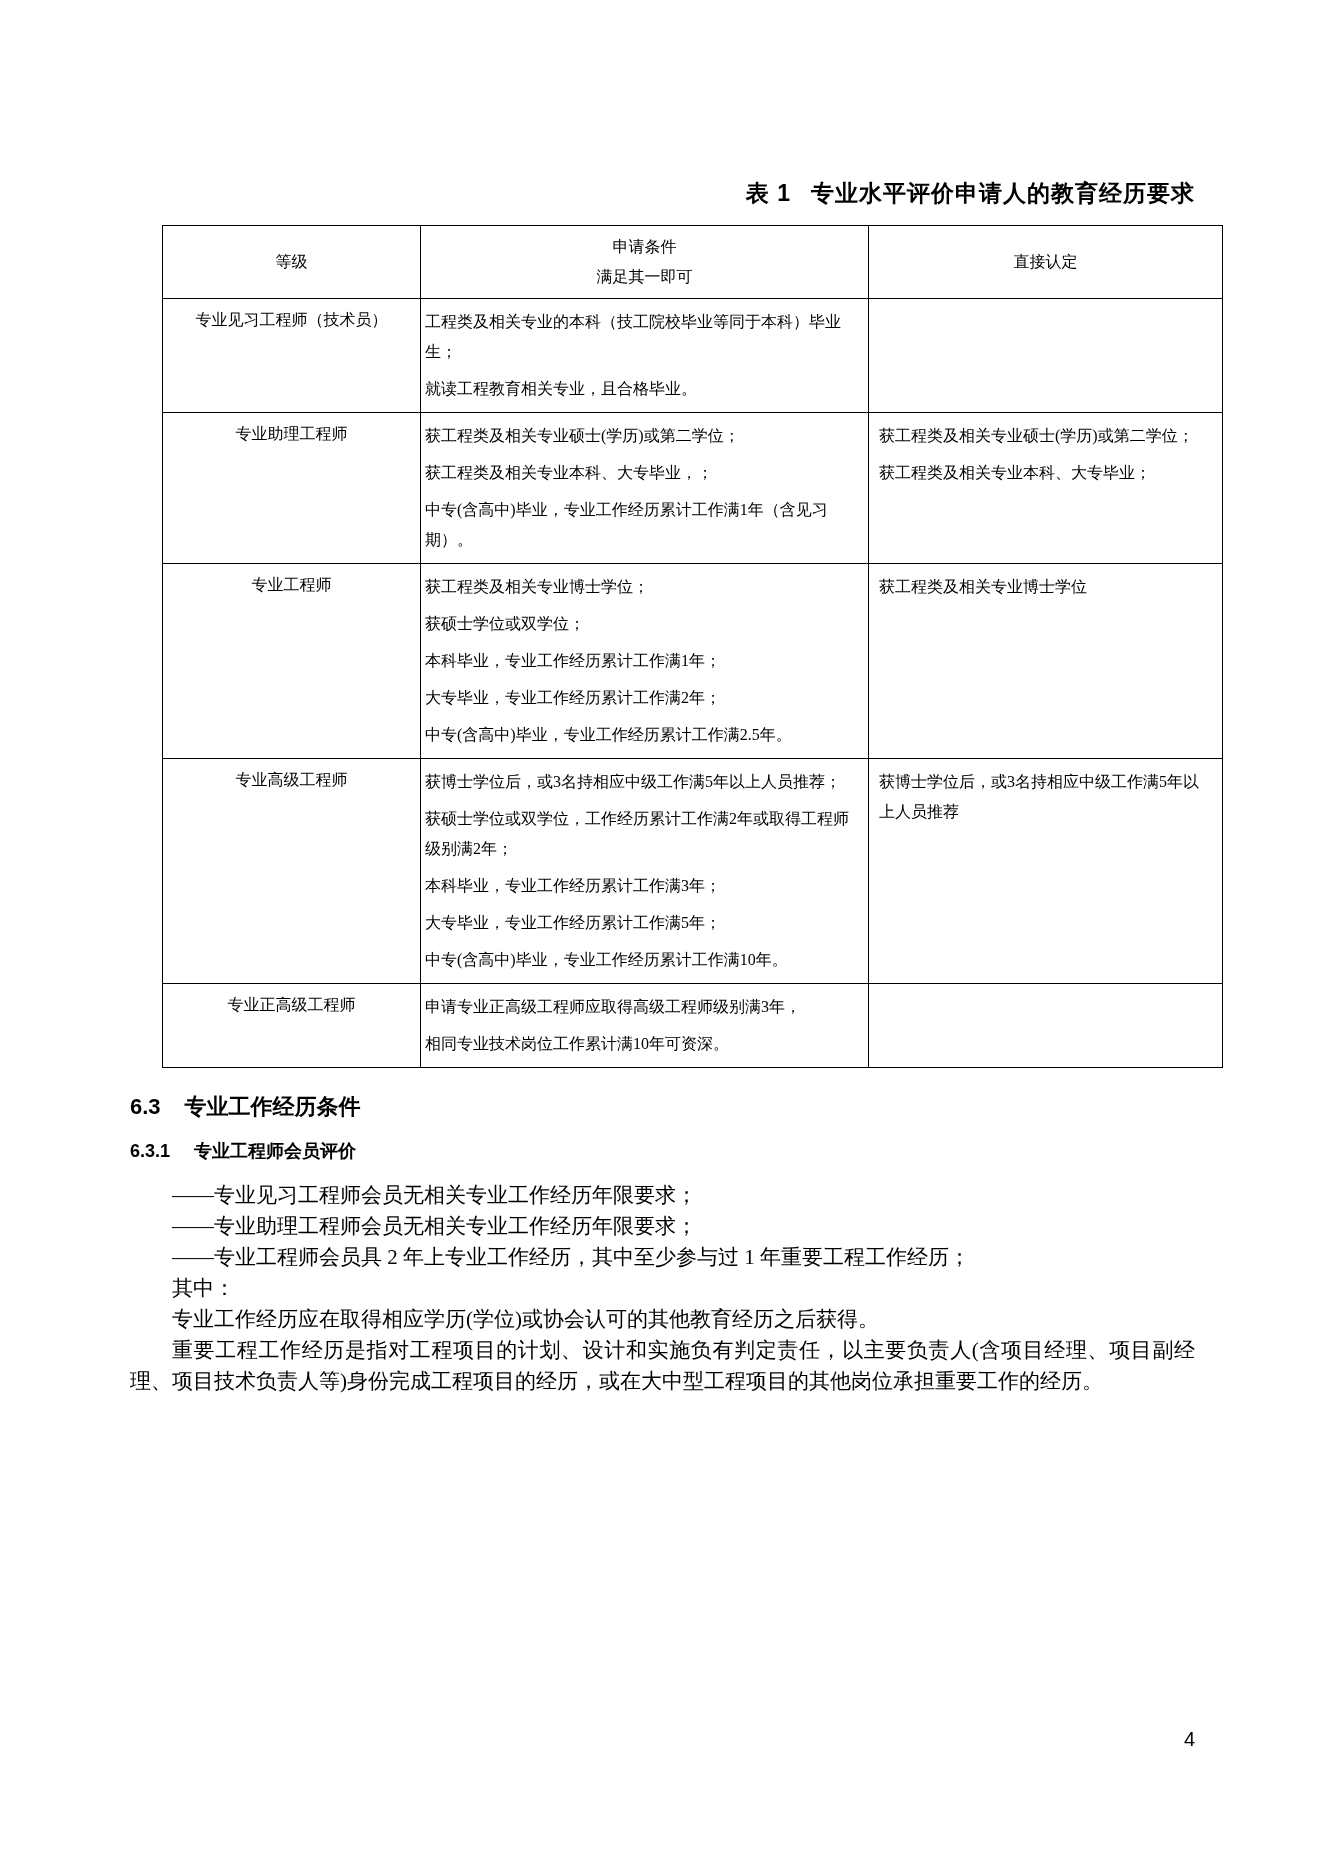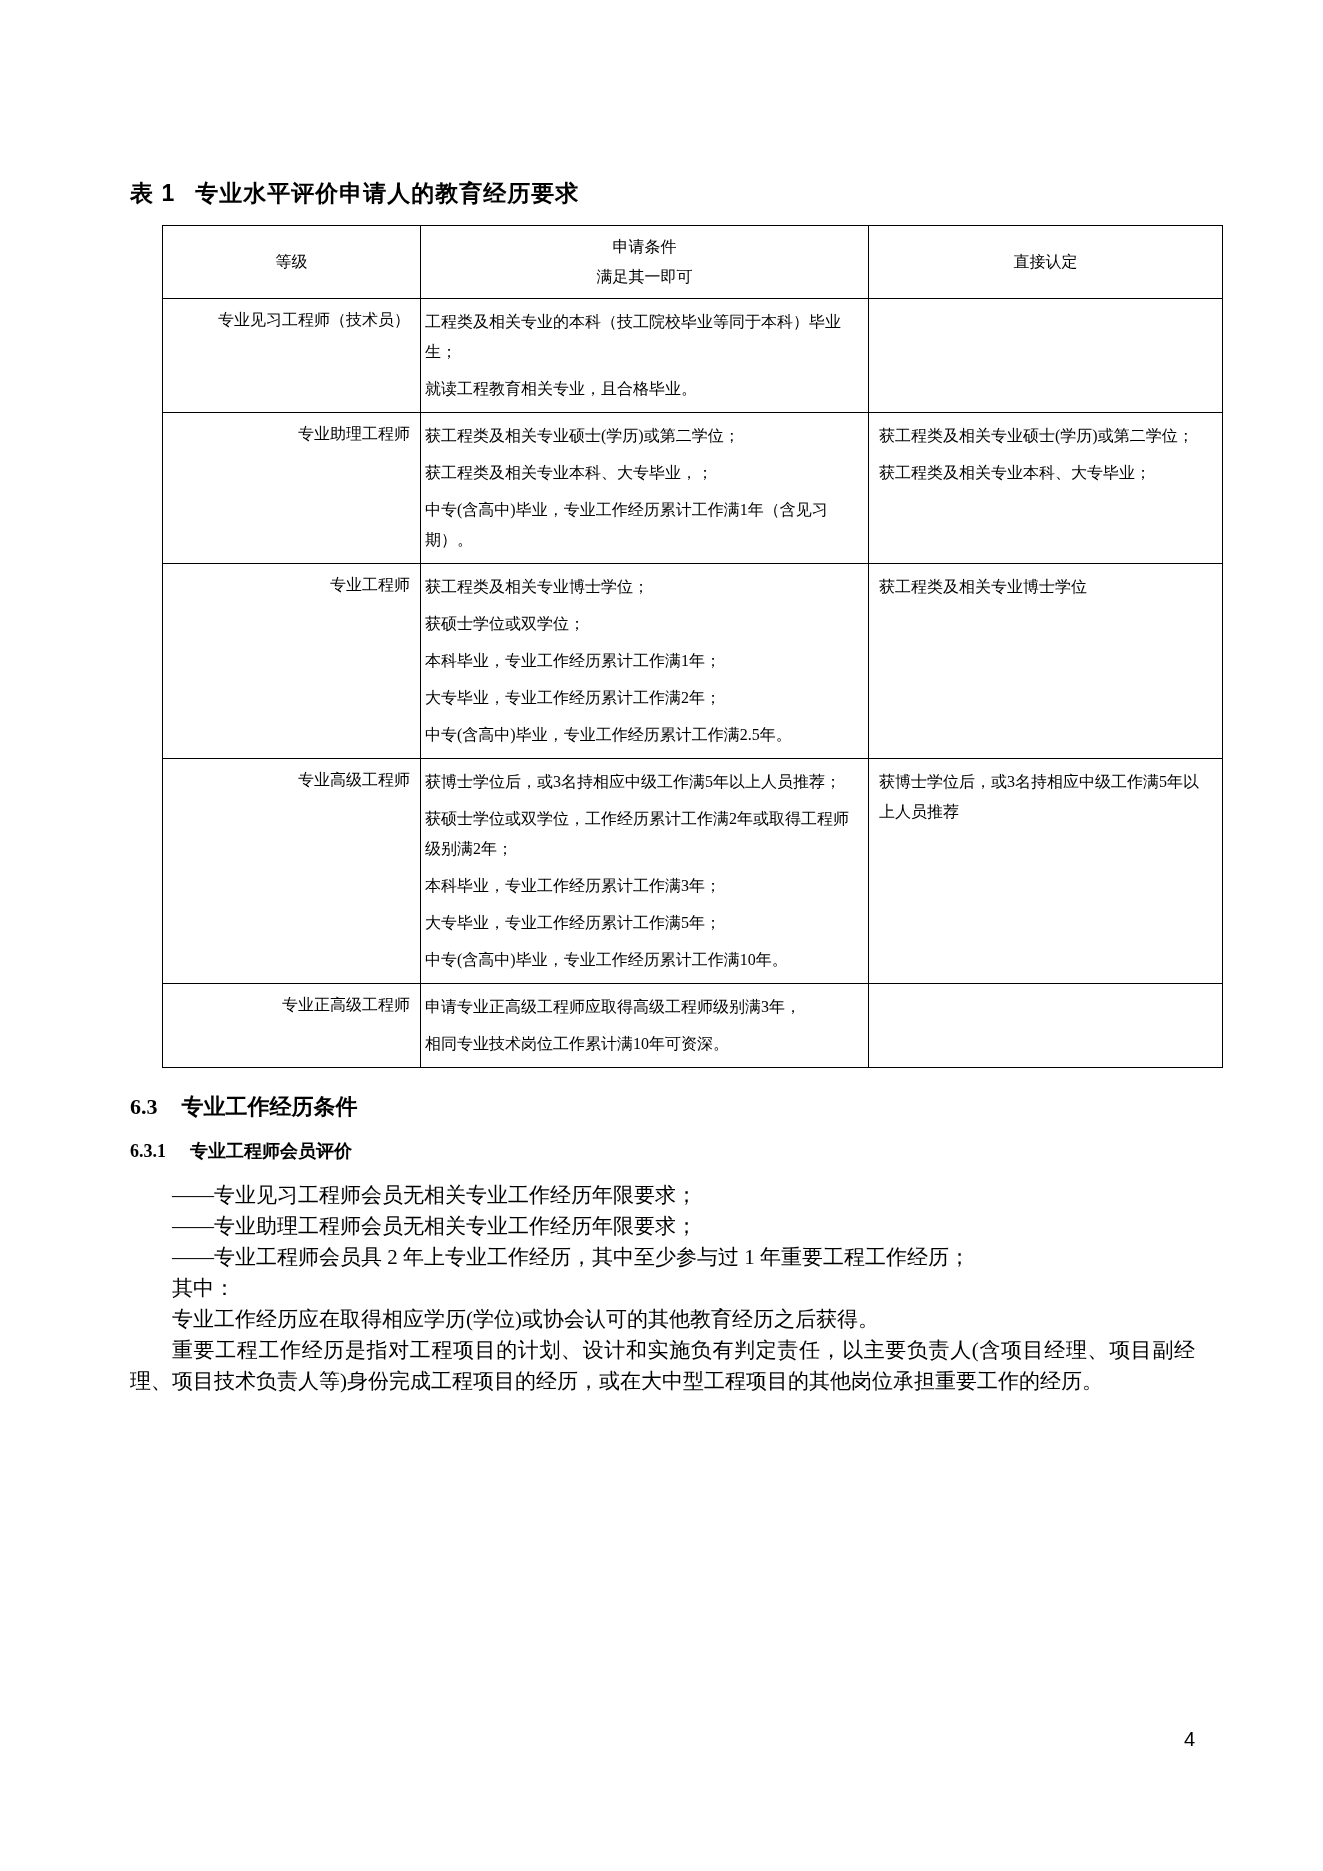--- a/index.html
+++ b/index.html
@@ -11,21 +11,21 @@
     font-family: "Liberation Serif", "DejaVu Serif", serif;
     color: #000000;
   }
   .content {
     position: absolute;
     top: 0; left: 0;
     width: 1323px;
     padding: 178px 128px 0 130px;
   }
   .doc-title {
-    text-align: left;
+    text-align: right;
     font-family: "Liberation Sans", "DejaVu Sans", sans-serif;
     font-weight: bold;
     font-size: 23px;
     letter-spacing: 1px;
     margin-bottom: 16px;
     white-space: nowrap;
   }
   .doc-title .cap-label { margin-right: 20px; }
 
   table.req-table {
@@ -40,31 +40,31 @@
     vertical-align: top;
     line-height: 30px;
   }
   table.req-table th {
     font-weight: normal;
     text-align: center;
     vertical-align: middle;
     padding: 6px 8px;
   }
   td.level-cell {
-    text-align: right;
+    text-align: center;
     vertical-align: middle;
     padding: 6px 10px;
   }
   td.cond-cell, td.direct-cell { padding: 8px 4px; }
   td.direct-cell { padding: 8px 10px; }
   td p { margin: 0 0 7px 0; line-height: 30px; }
   td p:last-child { margin-bottom: 0; }
 
   .sec-heading {
-    font-family: Liberation Serif, serif;
+    font-family: Liberation Sans, sans-serif;
     font-weight: bold;
     font-size: 22px;
     line-height: 26px;
   }
   .sec-heading .sec-num { display: inline-block; margin-right: 24px; }
   #heading-63 { margin-top: 26px; }
   #heading-631 { margin-top: 18px; font-size: 18px; }
   .body-text { margin-top: 16px; }
   .body-text p {
     font-size: 21px;

